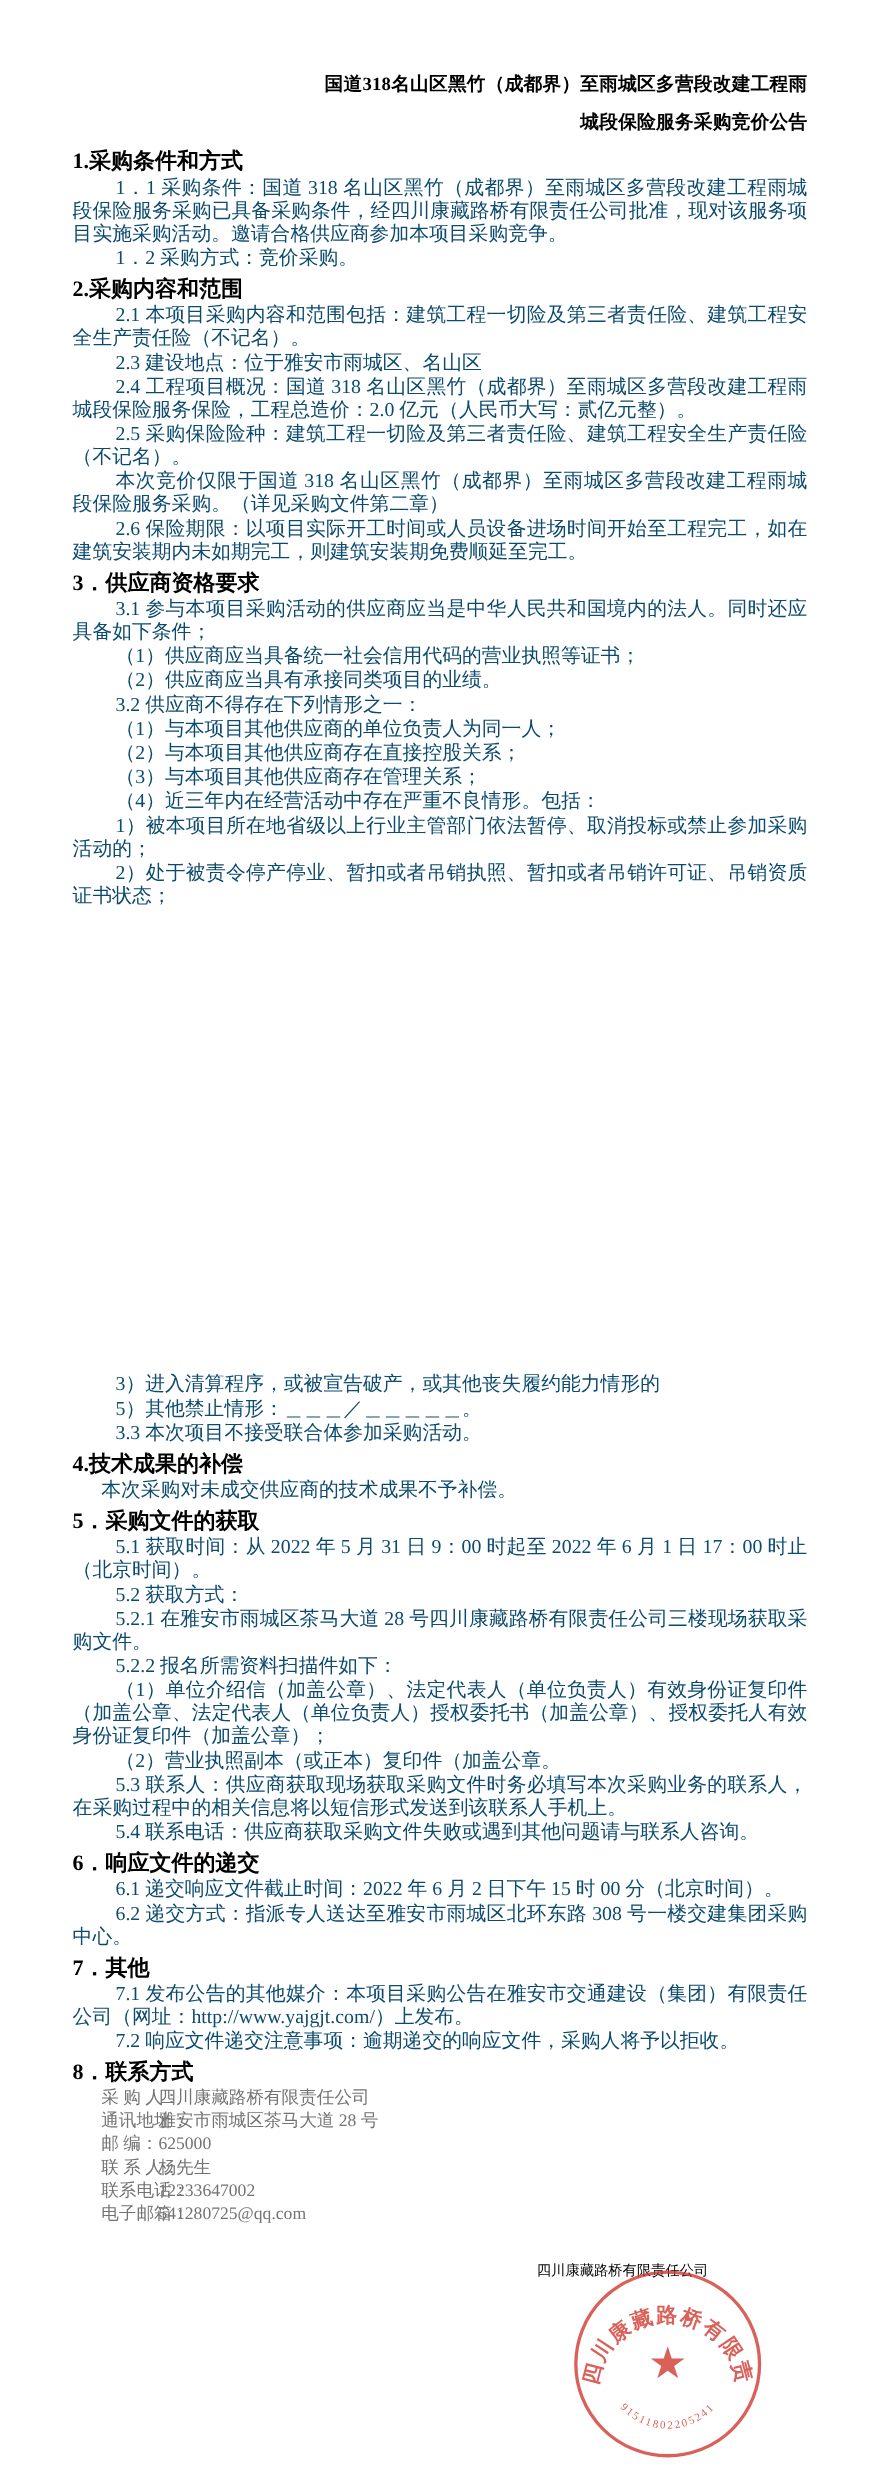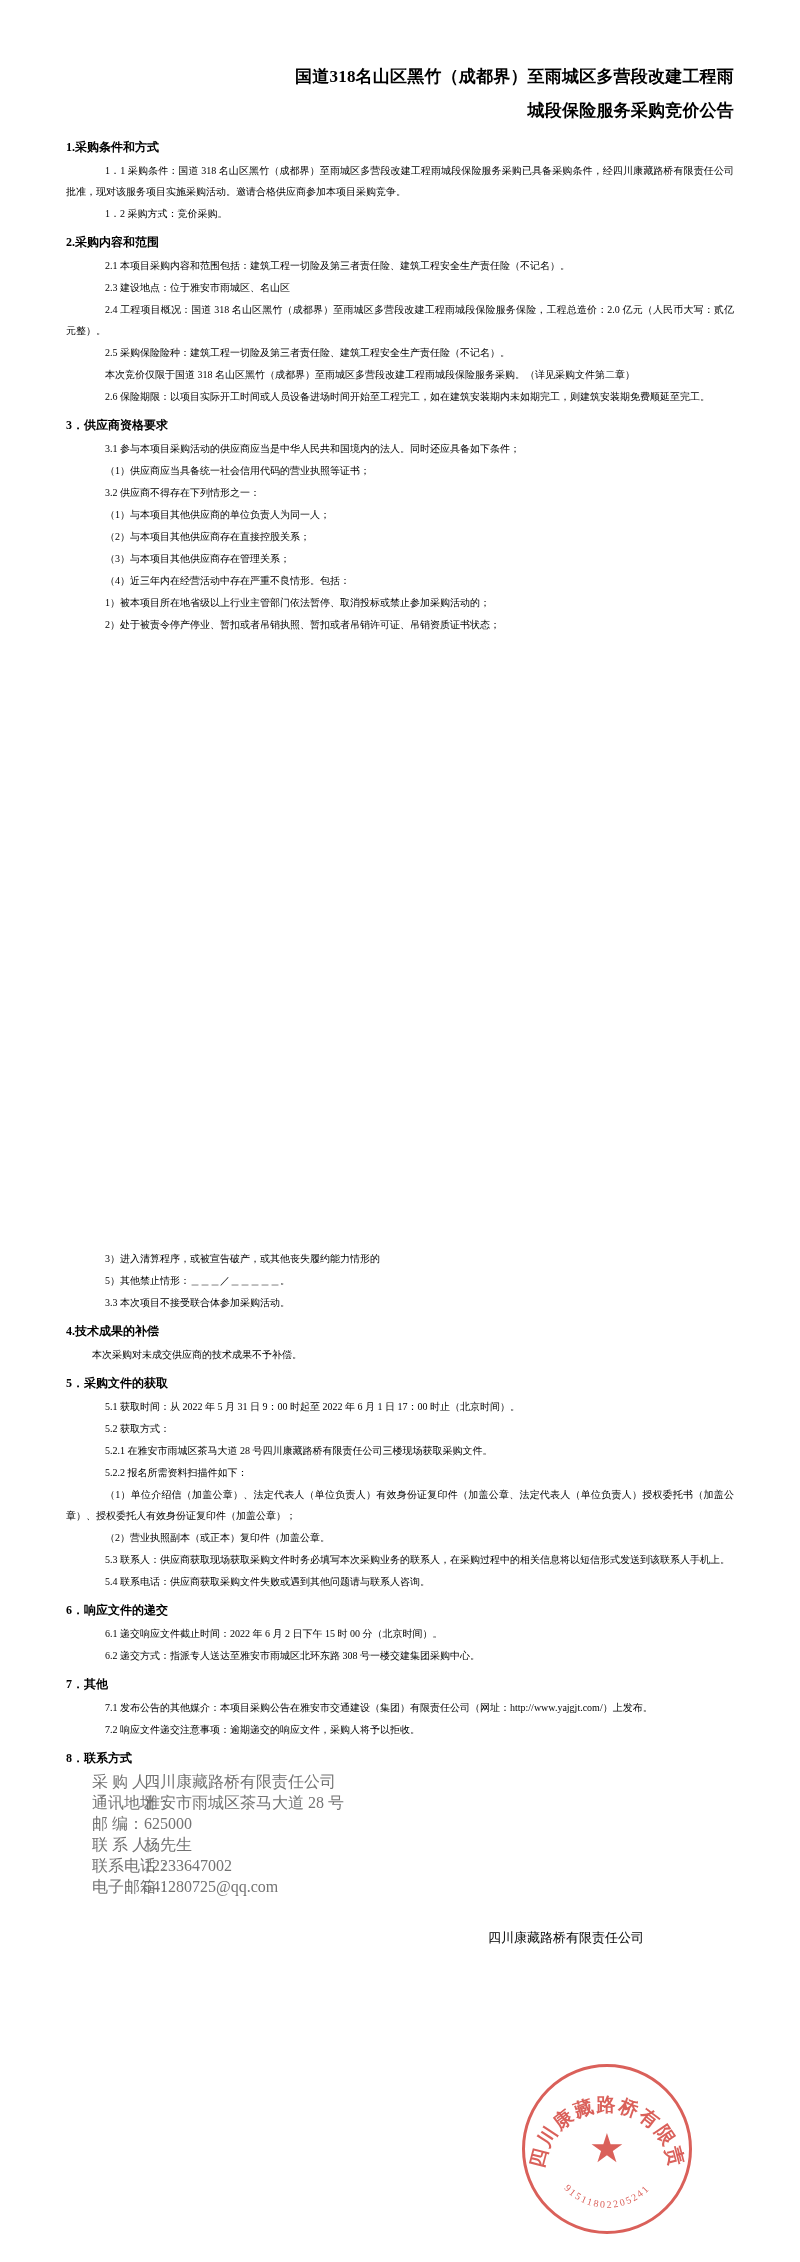--- a/index.html
+++ b/index.html
@@ -37,33 +37,33 @@
     font-family: "Liberation Serif", "DejaVu Serif", serif;
     font-size: 17px;
     font-weight: bold;
     text-align: right;
     line-height: 34px;
     margin: 16px 0 8px 0;
     letter-spacing: 0.2px;
     color: #000;
   }
   .sec-head {
-    font-size: 12px;
+    font-size: 20px;
     font-weight: bold;
     margin: 7px 0 2px 0;
     line-height: 22px;
     color: #000;
   }
   p.para {
-    font-size: 10px;
+    font-size: 18px;
     line-height: 21px;
     margin: 1px 0;
     text-align: justify;
     text-justify: inter-ideograph;
-    color: #000000;
+    color: #0c4a6e;
   }
   p.ind1 { text-indent: 26px; }
   p.ind2 { text-indent: 39px; }
   .contact-table {
     margin-top: 2px;
   }
   .contact-row {
     font-size: 16px;
     line-height: 21px;
     display: flex;
@@ -147,20 +147,21 @@
     <p class="para ind2">2.1 本项目采购内容和范围包括：建筑工程一切险及第三者责任险、建筑工程安全生产责任险（不记名）。</p>
     <p class="para ind2">2.3 建设地点：位于雅安市雨城区、名山区</p>
     <p class="para ind2">2.4 工程项目概况：国道 318 名山区黑竹（成都界）至雨城区多营段改建工程雨城段保险服务保险，工程总造价：2.0 亿元（人民币大写：贰亿元整）。</p>
     <p class="para ind2">2.5 采购保险险种：建筑工程一切险及第三者责任险、建筑工程安全生产责任险（不记名）。</p>
     <p class="para ind2">本次竞价仅限于国道 318 名山区黑竹（成都界）至雨城区多营段改建工程雨城段保险服务采购。（详见采购文件第二章）</p>
     <p class="para ind2">2.6 保险期限：以项目实际开工时间或人员设备进场时间开始至工程完工，如在建筑安装期内未如期完工，则建筑安装期免费顺延至完工。</p>
 
     <div class="sec-head">3．供应商资格要求</div>
     <p class="para ind2">3.1 参与本项目采购活动的供应商应当是中华人民共和国境内的法人。同时还应具备如下条件；</p>
     <p class="para ind2">（1）供应商应当具备统一社会信用代码的营业执照等证书；</p>
+    <p class="para ind2">（2）供应商应当具有承接同类项目的业绩。</p>
     <p class="para ind2">3.2 供应商不得存在下列情形之一：</p>
     <p class="para ind2">（1）与本项目其他供应商的单位负责人为同一人；</p>
     <p class="para ind2">（2）与本项目其他供应商存在直接控股关系；</p>
     <p class="para ind2">（3）与本项目其他供应商存在管理关系；</p>
     <p class="para ind2">（4）近三年内在经营活动中存在严重不良情形。包括：</p>
     <p class="para ind2">1）被本项目所在地省级以上行业主管部门依法暂停、取消投标或禁止参加采购活动的；</p>
     <p class="para ind2">2）处于被责令停产停业、暂扣或者吊销执照、暂扣或者吊销许可证、吊销资质证书状态；</p>
 
   </div>
 

